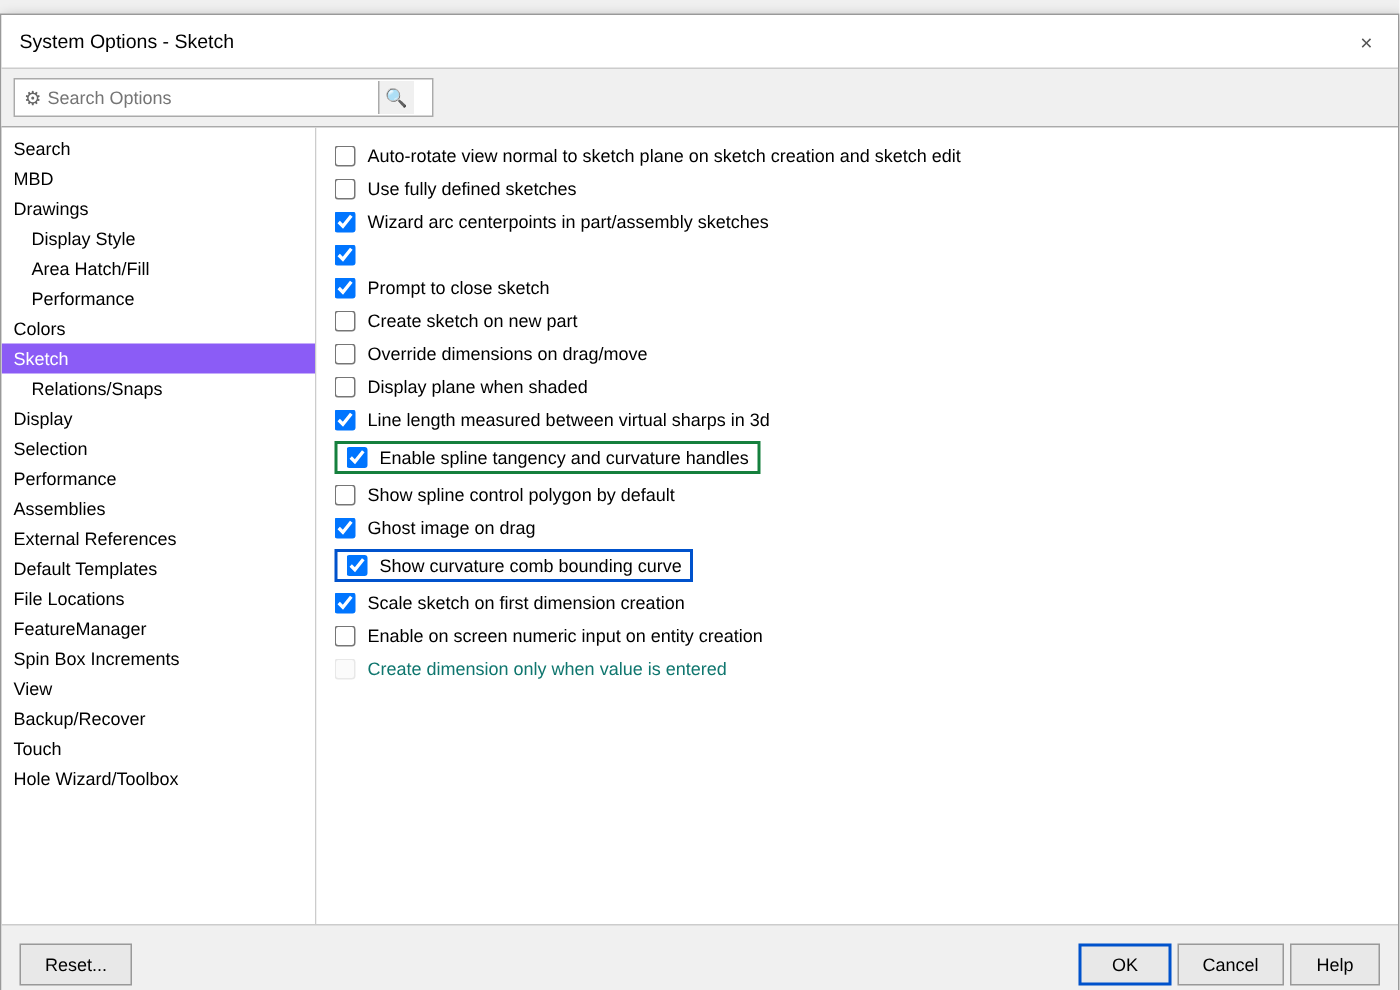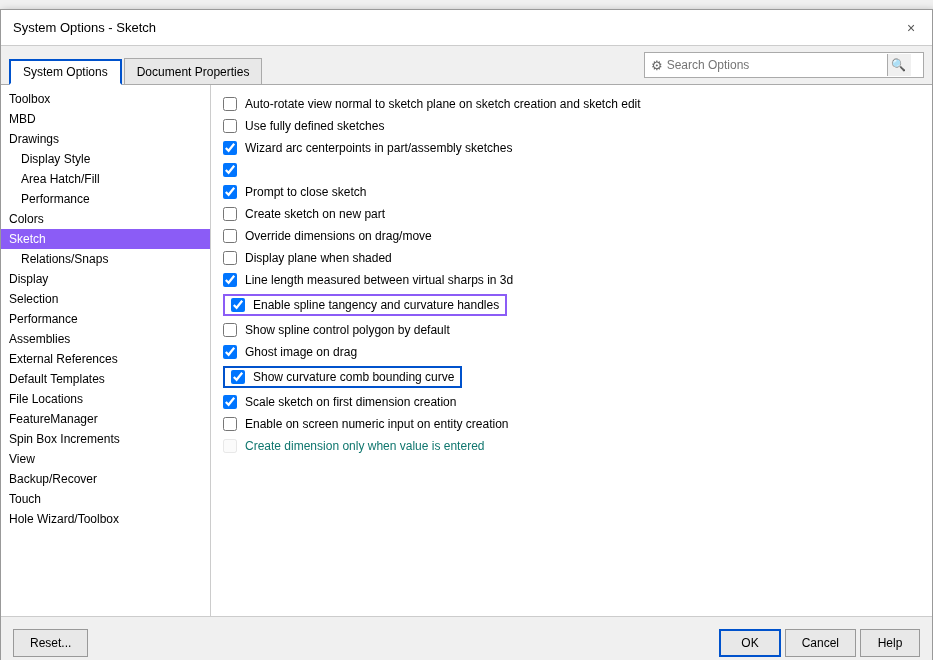--- a/index.html
+++ b/index.html
@@ -234,44 +234,36 @@
 <body>
 
 <div class="dialog">
 
   <div class="title-bar">
     <span class="title-bar-text">System Options - Sketch</span>
     <span class="close-btn">×</span>
   </div>
 
   <div style="display:flex; align-items:stretch; background:#f0f0f0; border-bottom:1px solid #aaa;">
-    <div style="display:flex; align-items:flex-end; padding:4px 8px 0 8px; flex:1;">
-      <div id="tab-system-options" class="tab active">
-        <span>System Options</span>
-      </div>
-      <div id="tab-document-properties" class="tab">
-        <span>Document Properties</span>
-      </div>
-    </div>
     <div class="search-row" style="border-bottom:none;">
       <div class="search-box">
         <span class="search-icon-wrap">⚙</span>
         <input class="search-input" type="text" placeholder="Search Options" style="">
         <span class="search-go-btn">🔍</span>
       </div>
     </div>
   </div>
 
   <div class="main-content">
 
     <div class="left-panel">
       <div class="left-panel-scroll">
 
         <div id="tree-container">
-            <div class="tree-item">Toolbox</div>
+            <div class="tree-item">Search</div>
             <div class="tree-item">MBD</div>
             <div class="tree-item">Drawings</div>
             <div class="tree-item indent1">Display Style</div>
             <div class="tree-item indent1">Area Hatch/Fill</div>
             <div class="tree-item indent1">Performance</div>
             <div class="tree-item">Colors</div>
             <div class="tree-item selected">Sketch</div>
             <div class="tree-item indent1">Relations/Snaps</div>
             <div class="tree-item">Display</div>
             <div class="tree-item">Selection</div>
@@ -321,21 +313,21 @@
           </div>
           <div class="option-row">
             <input type="checkbox" id="display-plane-shaded" style="">
        <label for="display-plane-shaded">Display plane when shaded</label>
           </div>
           <div class="option-row">
             <input type="checkbox" id="line-length" checked="" style="">
        <label for="line-length">Line length measured between virtual sharps in 3d</label>
           </div>
           <div class="option-row">
-            <span class="highlighted-row" style="display:flex;align-items:center;border:2px solid #8b5cf6;padding:2px 6px;">
+            <span class="highlighted-row" style="display:flex;align-items:center;border:2px solid #15803d;padding:2px 6px;">
         <input type="checkbox" id="enable-spline" checked="" style="margin-right: 8px; flex-shrink: 0;">
         <label for="enable-spline">Enable spline tangency and curvature handles</label>
        </span>
           </div>
           <div class="option-row">
             <input type="checkbox" id="show-spline-polygon" style="">
        <label for="show-spline-polygon">Show spline control polygon by default</label>
           </div>
           <div class="option-row">
             <input type="checkbox" id="ghost-image" checked="" style="">

